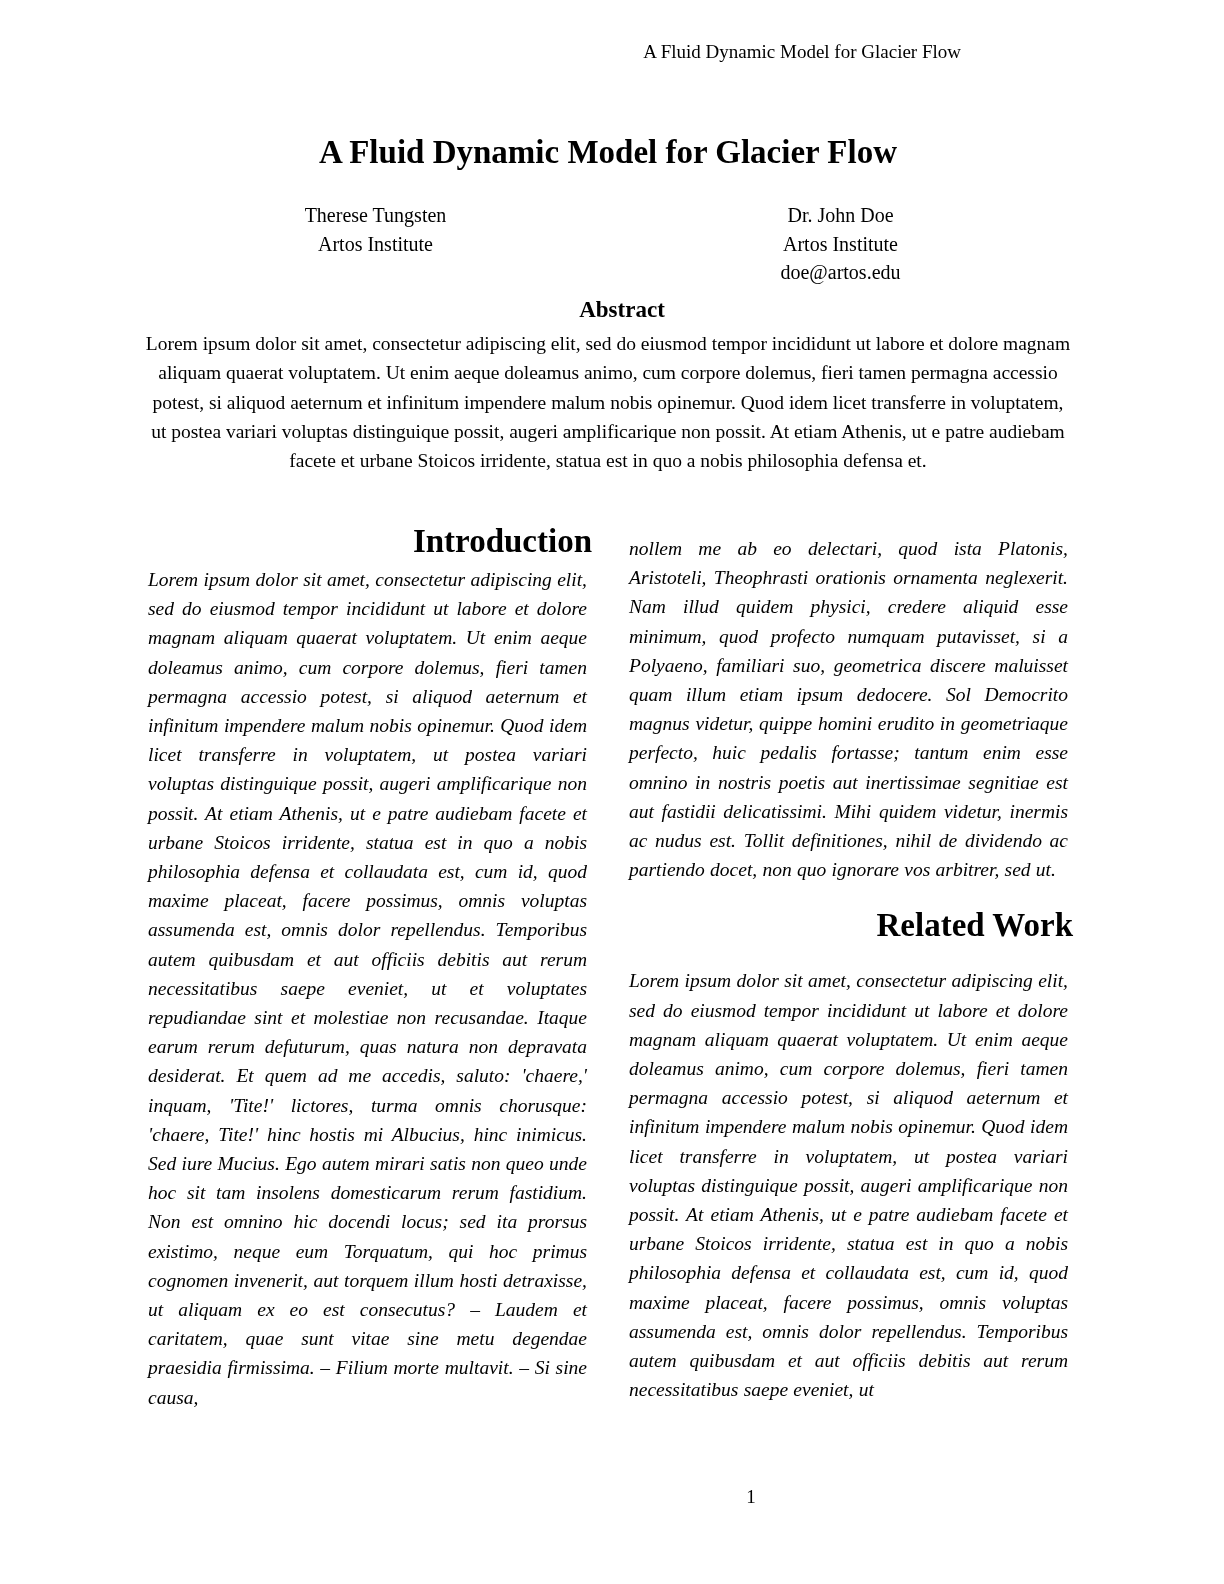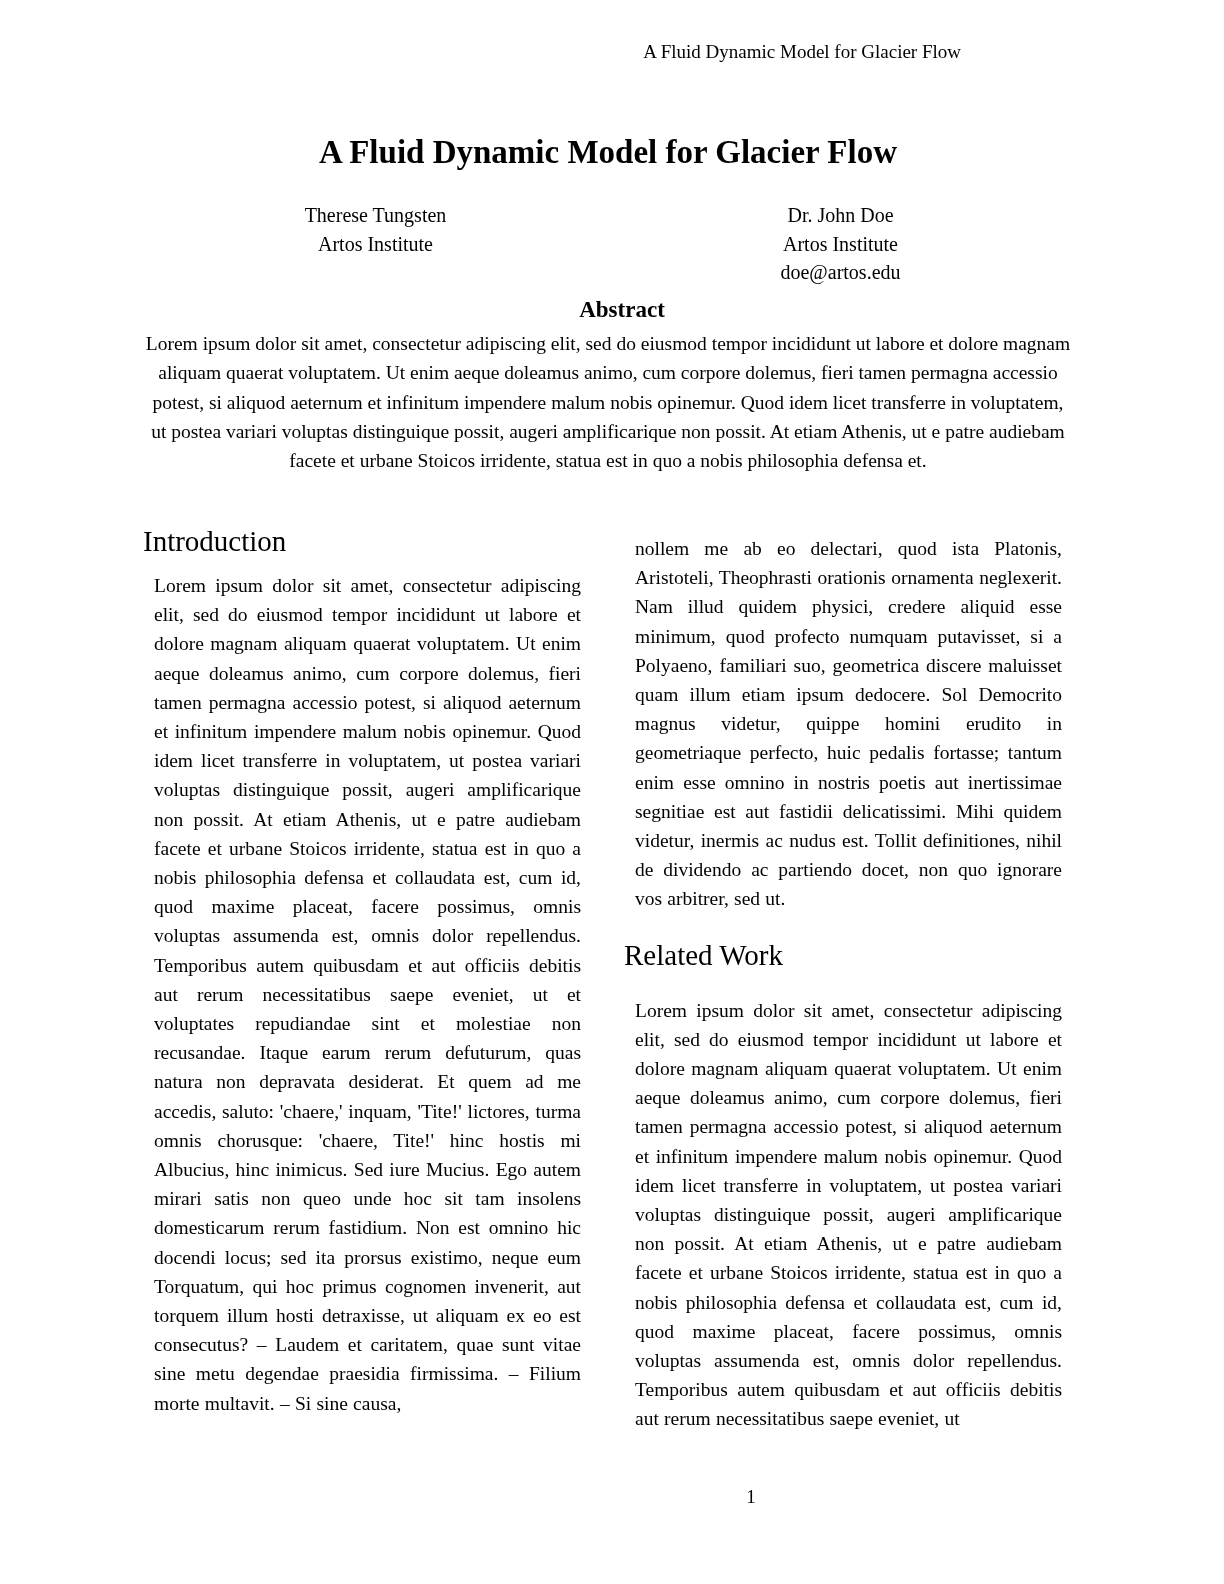--- a/index.html
+++ b/index.html
@@ -80,35 +80,37 @@
     left: 0;
     width: 930px;
     display: flex;
     gap: 32px;
     align-items: flex-start;
   }
   .col {
     width: 449px;
   }
   .section-heading {
-    font-size: 29px;
-    font-weight: 400;
+    font-size: 33px;
+    font-weight: 700;
     margin: 0 0 5px 0;
     line-height: 38px;
+    text-align: right;
   }
   .section-heading.related {
     margin-top: 22px;
     margin-bottom: 22px;
   }
   p.body-text {
     font-size: 19.5px;
     line-height: 29.2px;
     text-align: justify;
-    margin: 11px;
+    margin: 5px;
     word-spacing: 0.02em;
+    font-style: italic;
   }
   p.body-text.continuation {
     margin-top: 12px;
   }
   .page-number {
     position: absolute;
     top: 1486px;
     left: 143px;
     width: 930px;
     text-align: center;

